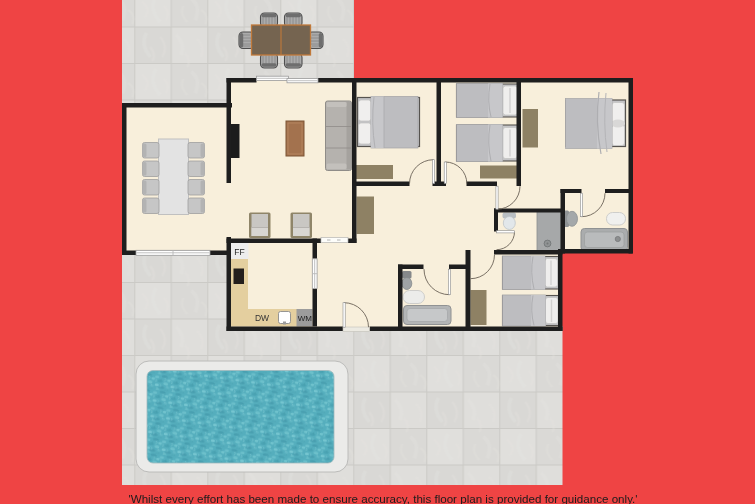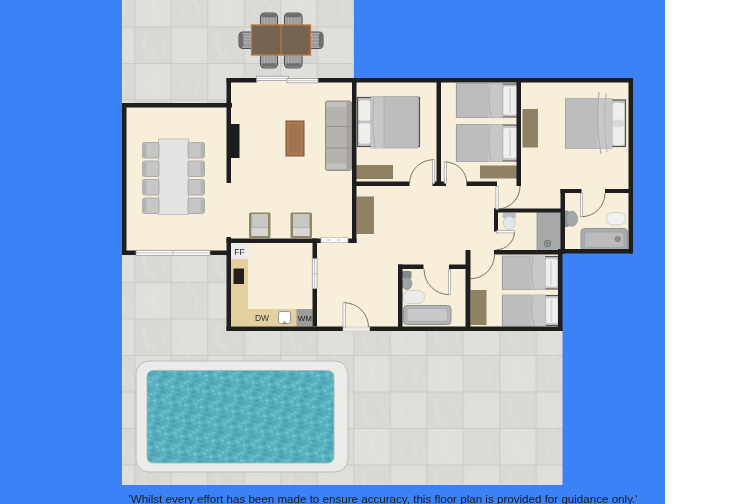--- a/index.html
+++ b/index.html
@@ -1,16 +1,16 @@
 <!DOCTYPE html>
 <html><head>
 <meta charset="utf-8">
 <style>
 html,body{margin:0;padding:0;background:#ffffff;}
-.page{position:relative;width:665px;height:504px;overflow:hidden;background:#3b82f6;
+.page{position:relative;width:755px;height:504px;overflow:hidden;background:#ef4444;
   font-family:"Liberation Sans", sans-serif;}
 .caption{position:absolute;left:0;top:491.5px;width:766px;text-align:center;
   font-size:11.6px;color:#1c1c1c;letter-spacing:0px;}
 </style>
 </head>
 <body>
 <div class="page">
 <svg width="755" height="504" viewBox="0 0 755 504" shape-rendering="auto">
 <defs>
   <pattern id="tiles" width="73" height="73" patternUnits="userSpaceOnUse" patternTransform="translate(25.3,27)">

